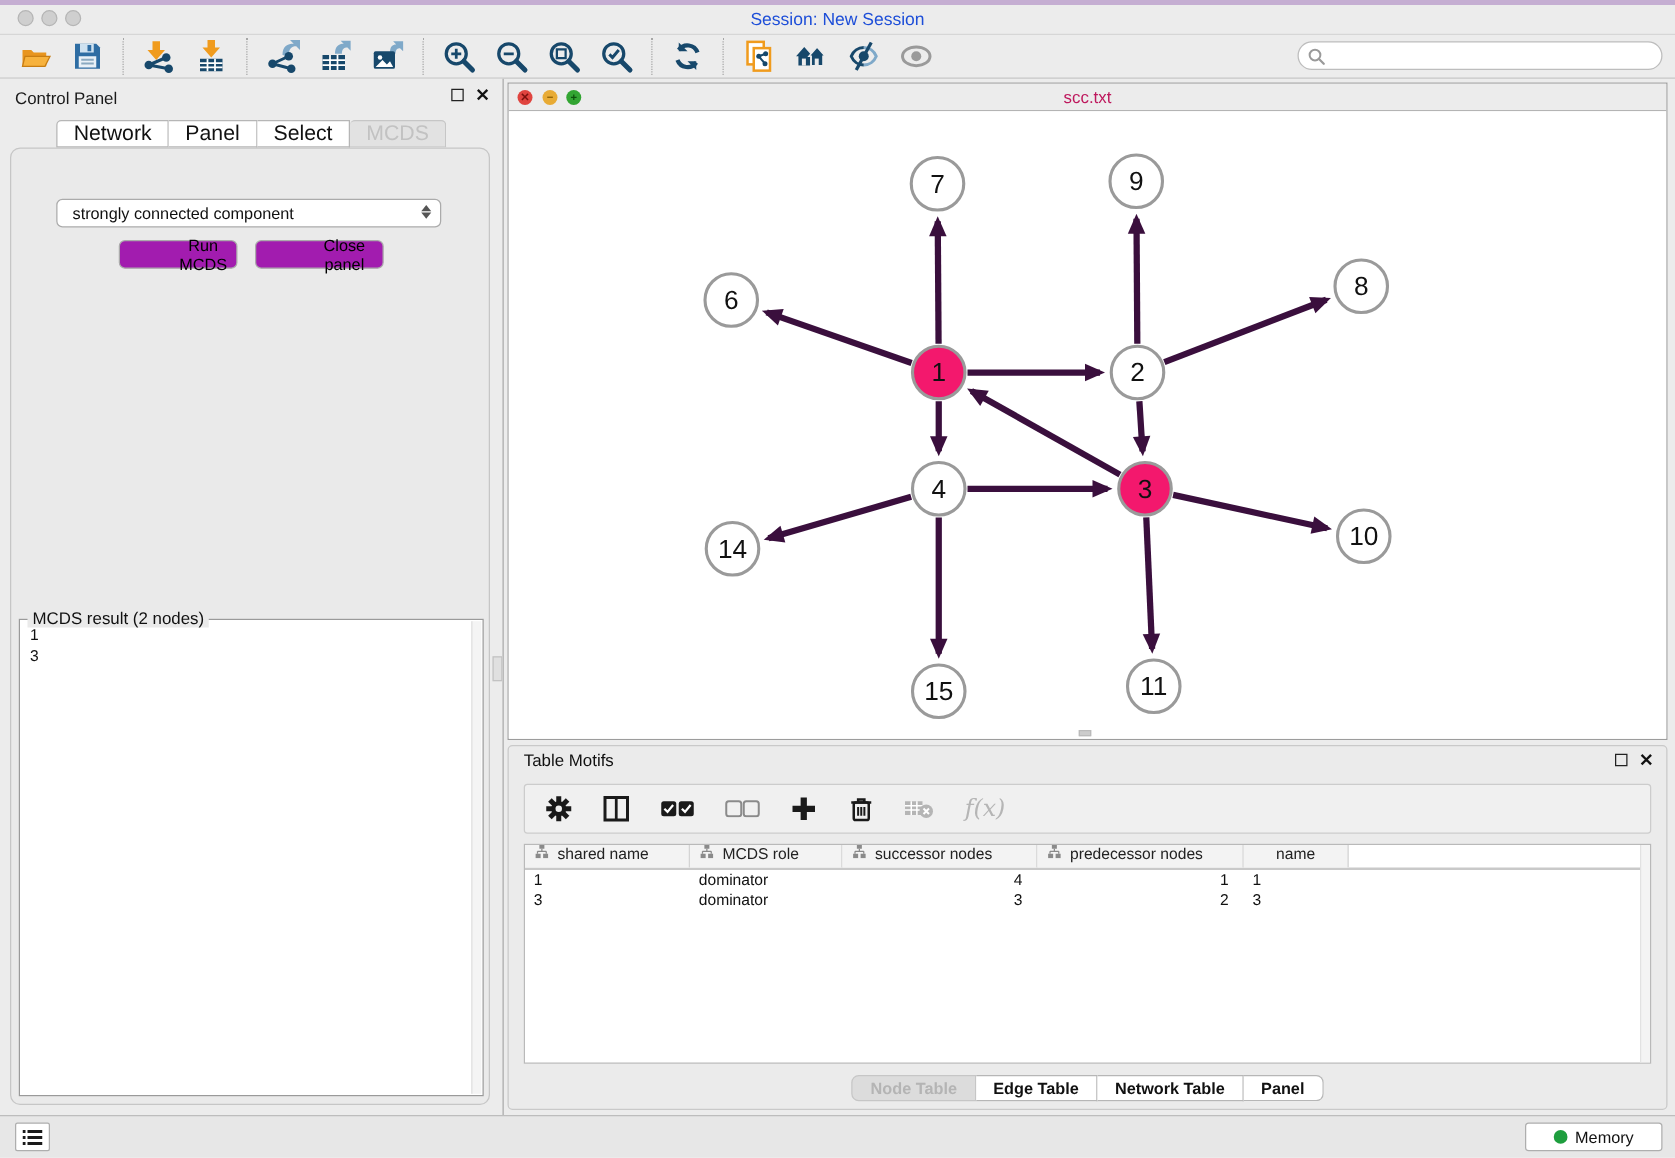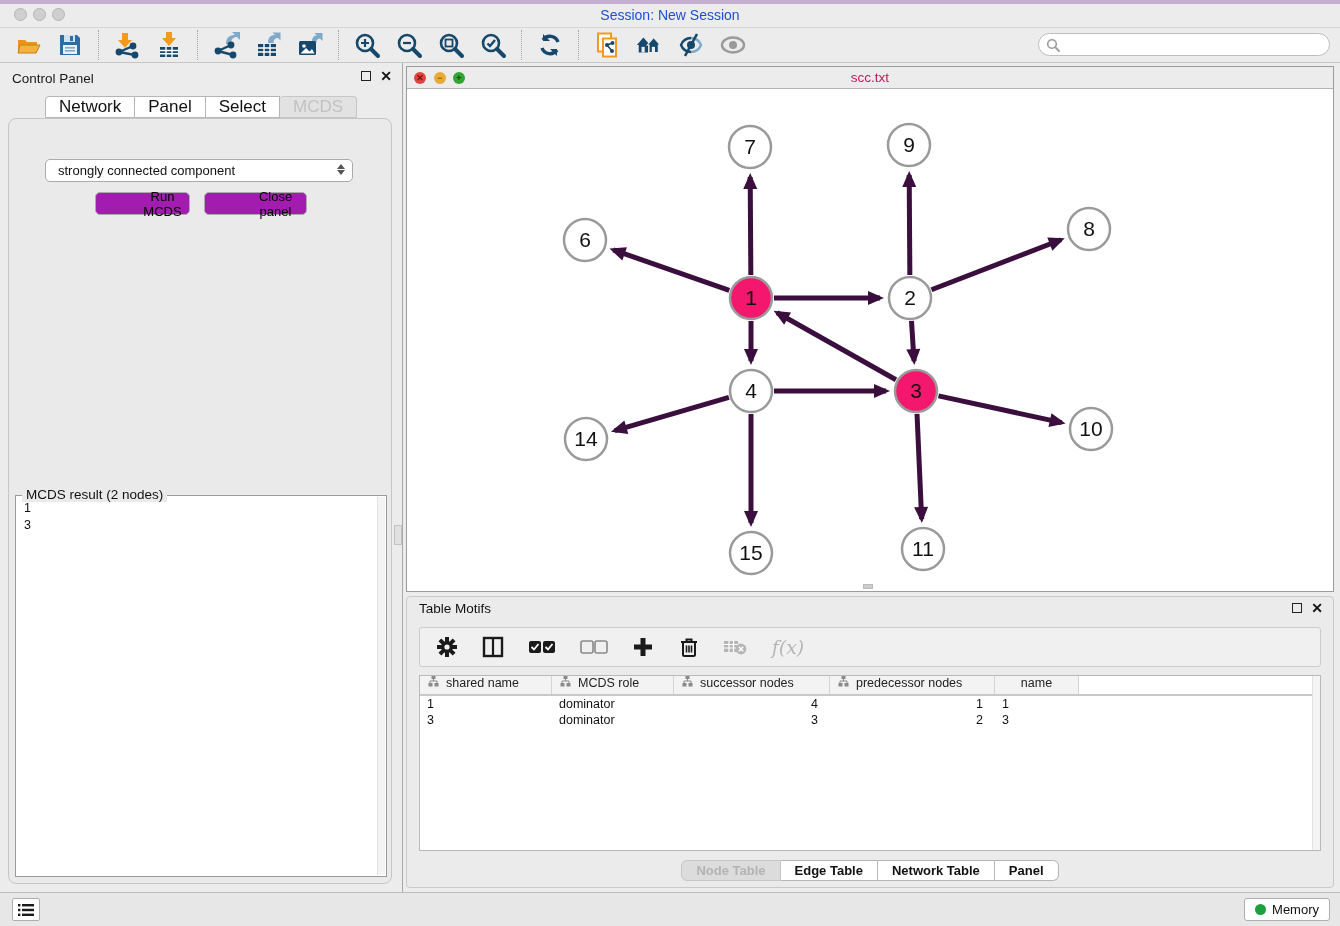--- a/index.html
+++ b/index.html
@@ -80,21 +80,21 @@
   .td.right { justify-content:flex-end; padding-right:12px; }
   .tp-footer-tabs { position:absolute; left:0; bottom:6px; width:100%; display:flex; justify-content:center; }
   .ftab { height:21px; padding:0 14px; font-size:13px; font-weight:bold; color:#111; background:#fff; border:1px solid #b6b6b6; border-left:none; display:flex; align-items:center; }
   .ftab:first-child { border-left:1px solid #b6b6b6; border-radius:6px 0 0 6px; }
   .ftab:last-child { border-radius:0 6px 6px 0; }
   .ftab.selected { background:#dcdcdc; color:#b4b4b4; border-color:#c6c6c6; }
 
   
   .statusbar { position:absolute; left:0; top:892px; width:1340px; height:34px; background:#e7e7e7; border-top:1px solid #bdbdbd; }
   .list-btn { position:absolute; left:12px; top:5px; width:28px; height:23px; background:#fff; border:1px solid #aeaeae; border-radius:2px; display:flex; align-items:center; justify-content:center; }
-  .memory-btn { position:absolute; right:10px; top:5px; height:23px; padding:0 10px; background:#fff; border:1px solid #aeaeae; border-radius:3px; display:flex; align-items:center; gap:6px; font-size:13px; }
+  .memory-btn { position:absolute; right:10px; top:5px; height:23px; padding:0 22px; background:#fff; border:1px solid #aeaeae; border-radius:3px; display:flex; align-items:center; gap:6px; font-size:13px; }
   .green-dot { width:11px; height:11px; border-radius:50%; background:#1e9e3e; }
 </style>
 </head>
 <body>
 
 <div class="titlebar">
   <div class="purple-strip"></div>
   <div class="traffic t1"></div>
   <div class="traffic t2"></div>
   <div class="traffic t3"></div>

